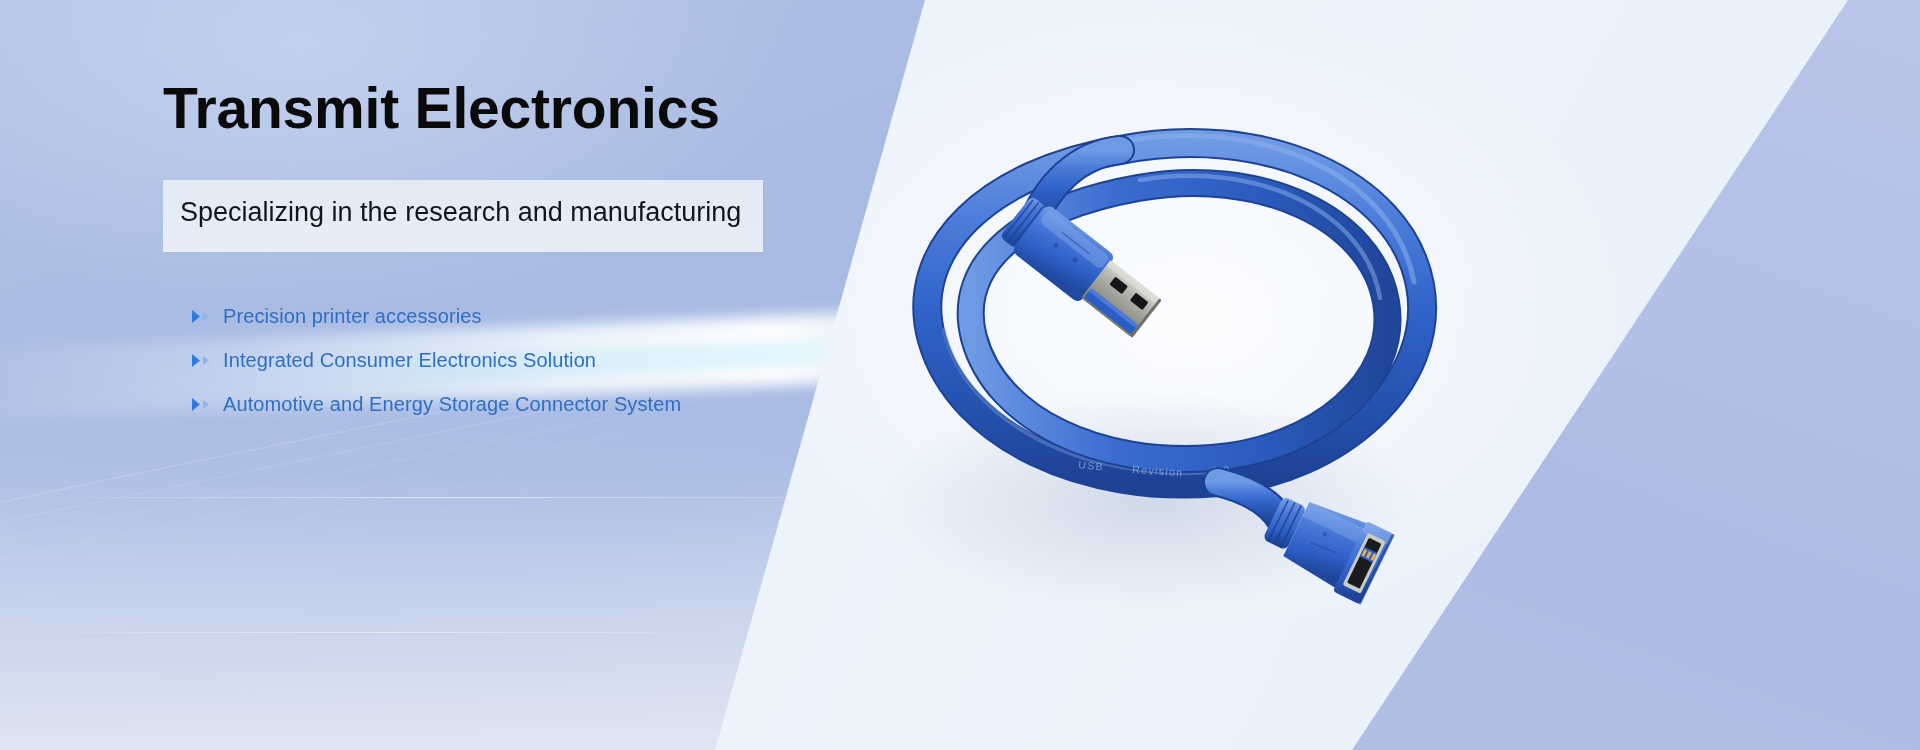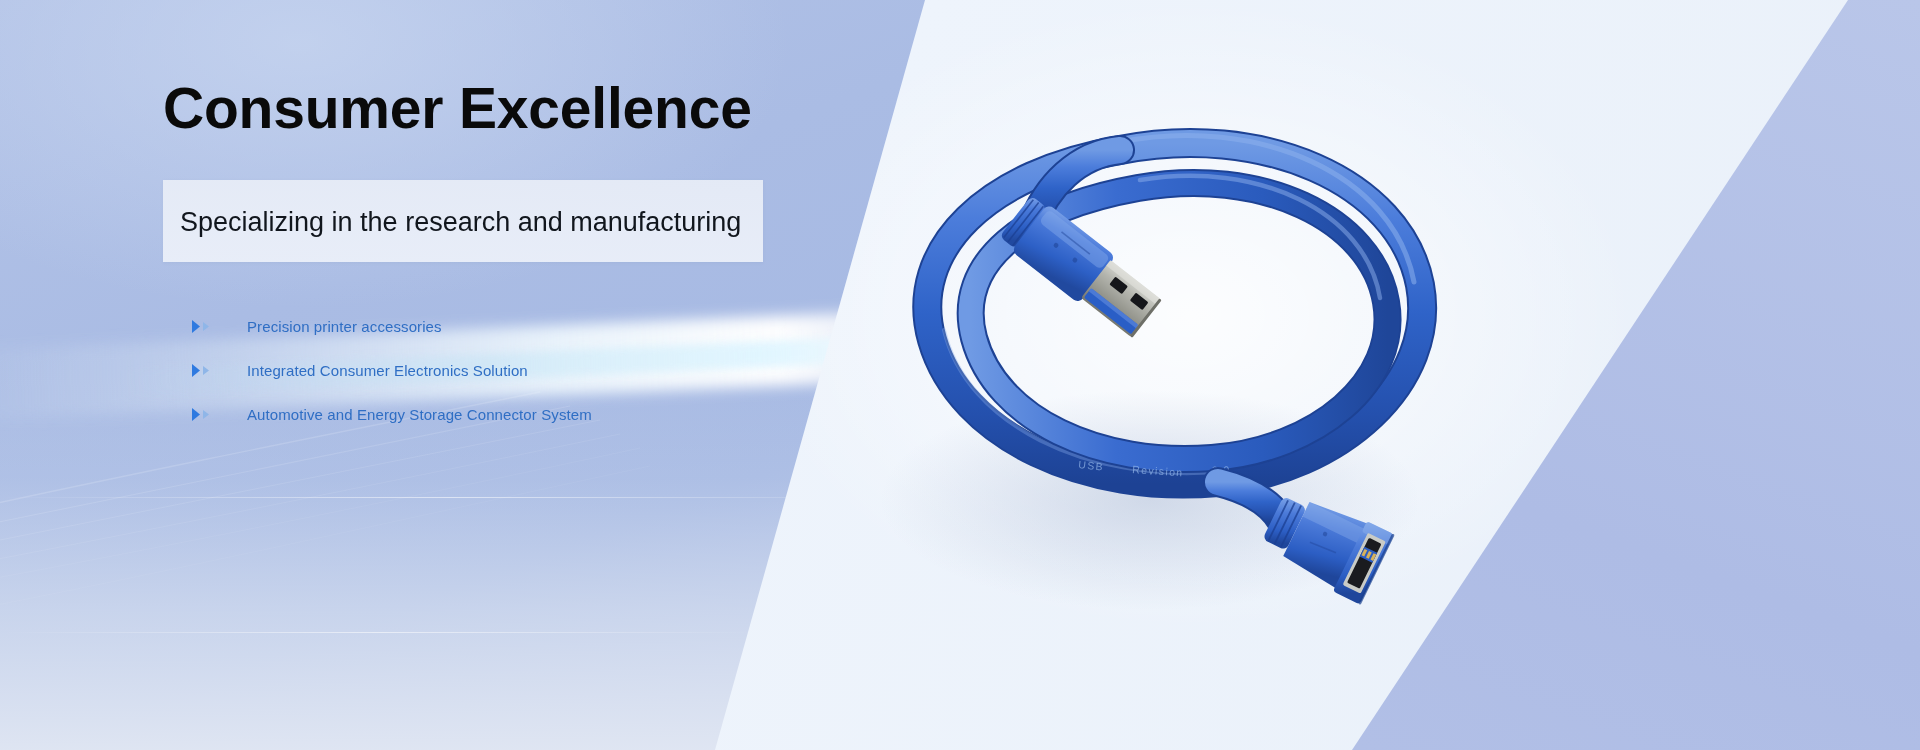--- a/index.html
+++ b/index.html
@@ -106,21 +106,21 @@
     font-weight:bold;
     color:#0a0a0a;
     letter-spacing:-0.2px;
     white-space:nowrap;
   }
   .headline .line { display:block; }
 
   .subtitle-box {
     display:inline-block;
     margin-top:36px;
-    padding:23px 22px 19px 17px;
+    padding:13px 22px 19px 17px;
     background:linear-gradient(to bottom, rgba(232,237,247,0.93), rgba(238,242,250,0.90));
     box-shadow:0 1px 3px rgba(110,130,170,0.10);
   }
   .subtitle {
     font-size:27px;
     line-height:1.48;
     color:#11161d;
     white-space:nowrap;
   }
   .subtitle .line { display:block; }
@@ -138,25 +138,24 @@
   }
   .chev {
     display:inline-flex;
     align-items:center;
     margin-right:10px;
     flex:0 0 auto;
   }
   .chev svg { display:block; }
 
   .bullet-label {
-    font-size:15px;
+    font-size:20px;
     color:#2f6ec4;
     letter-spacing:0.1px;
     white-space:nowrap;
-    margin-left:24px;
   }
 
   
   .product {
     position:absolute;
     left:820px; top:30px;
     width:700px; height:700px;
     z-index:4;
   }
   .product svg { display:block; }
@@ -352,21 +351,21 @@
         </g>
 
         <rect x="104" y="-38" width="3" height="78" rx="1.5" fill="#19408f" opacity="0.7"></rect>
       </g>
     </svg>
   </div>
 
   <div class="content">
 
     <h1 class="headline">
-      <span class="line">Consumer Excellence</span>
+      <span class="line">Transmit Electronics</span>
     </h1>
 
     <div class="subtitle-box">
       <p class="subtitle">
         <span class="line">Specializing in the research and manufacturing</span>
       </p>
     </div>
 
     <ul class="bullets">
       <li class="bullet">

